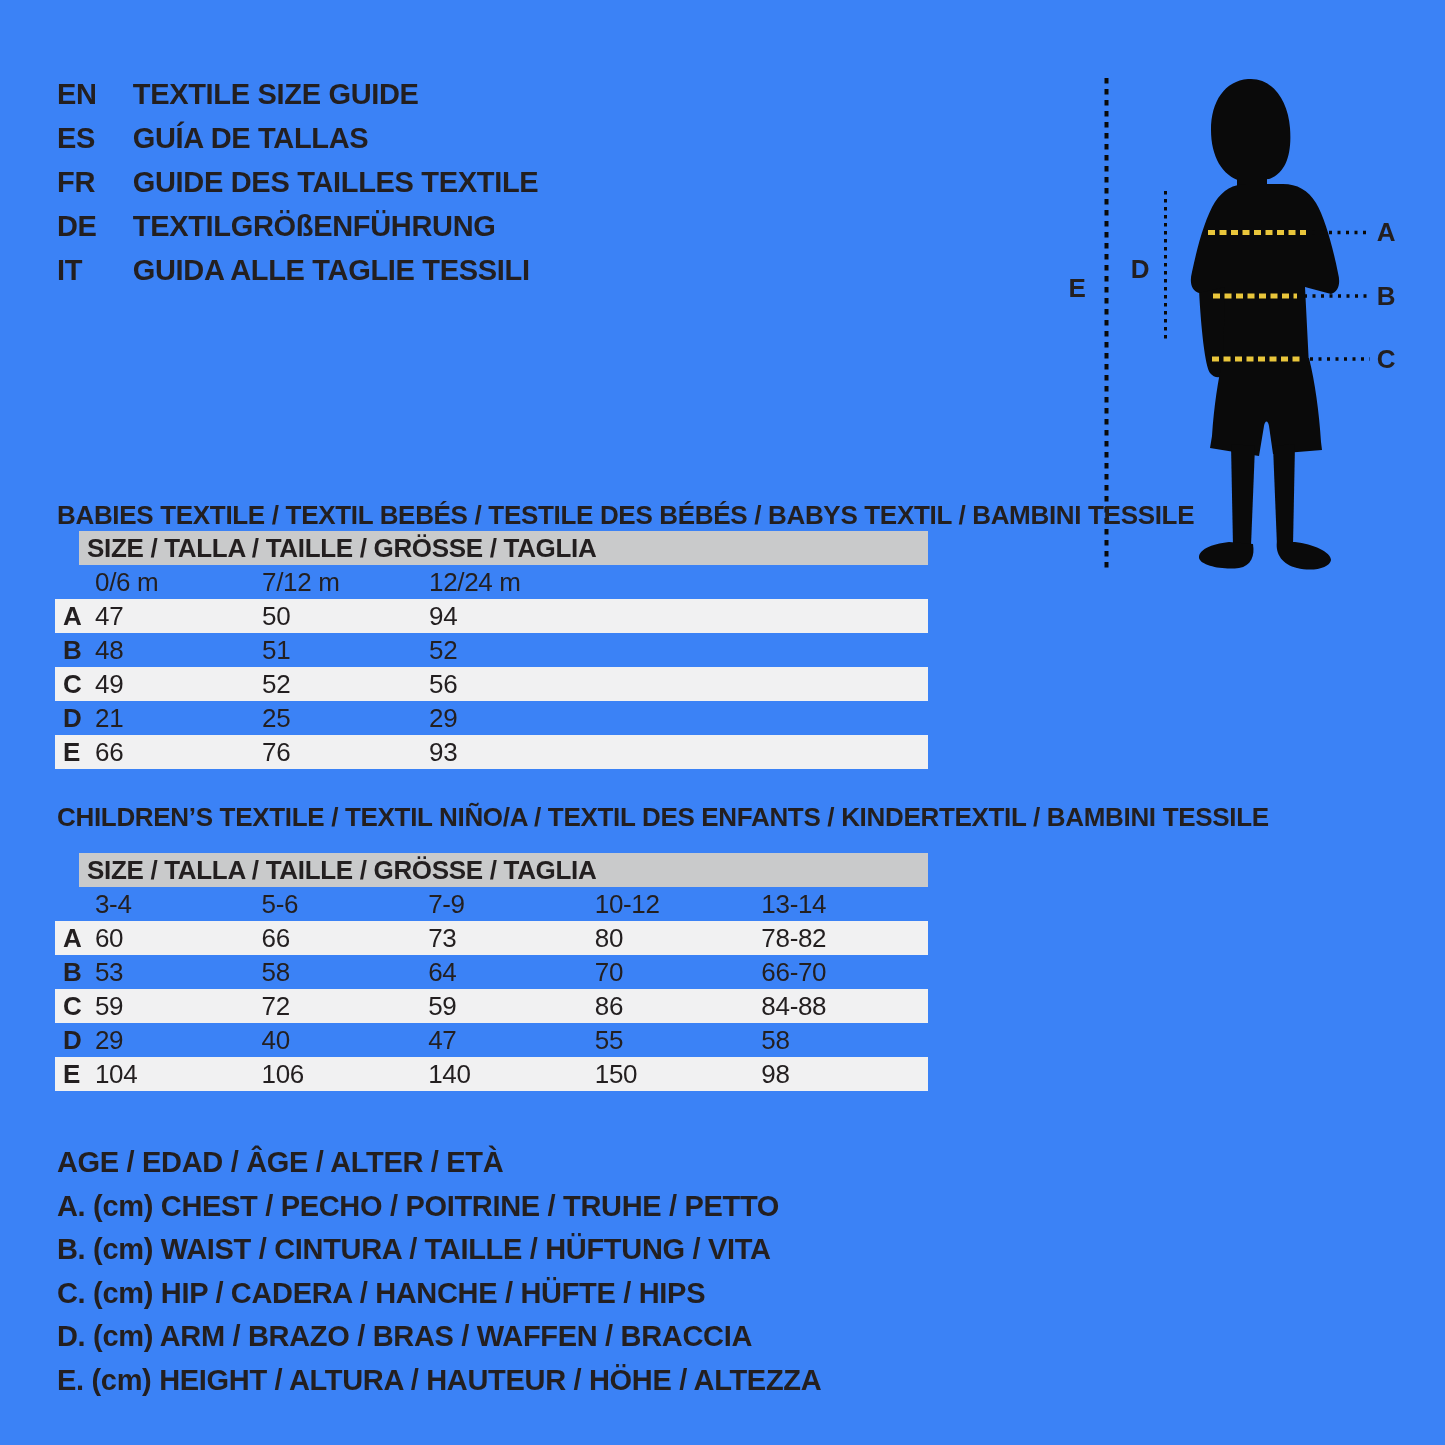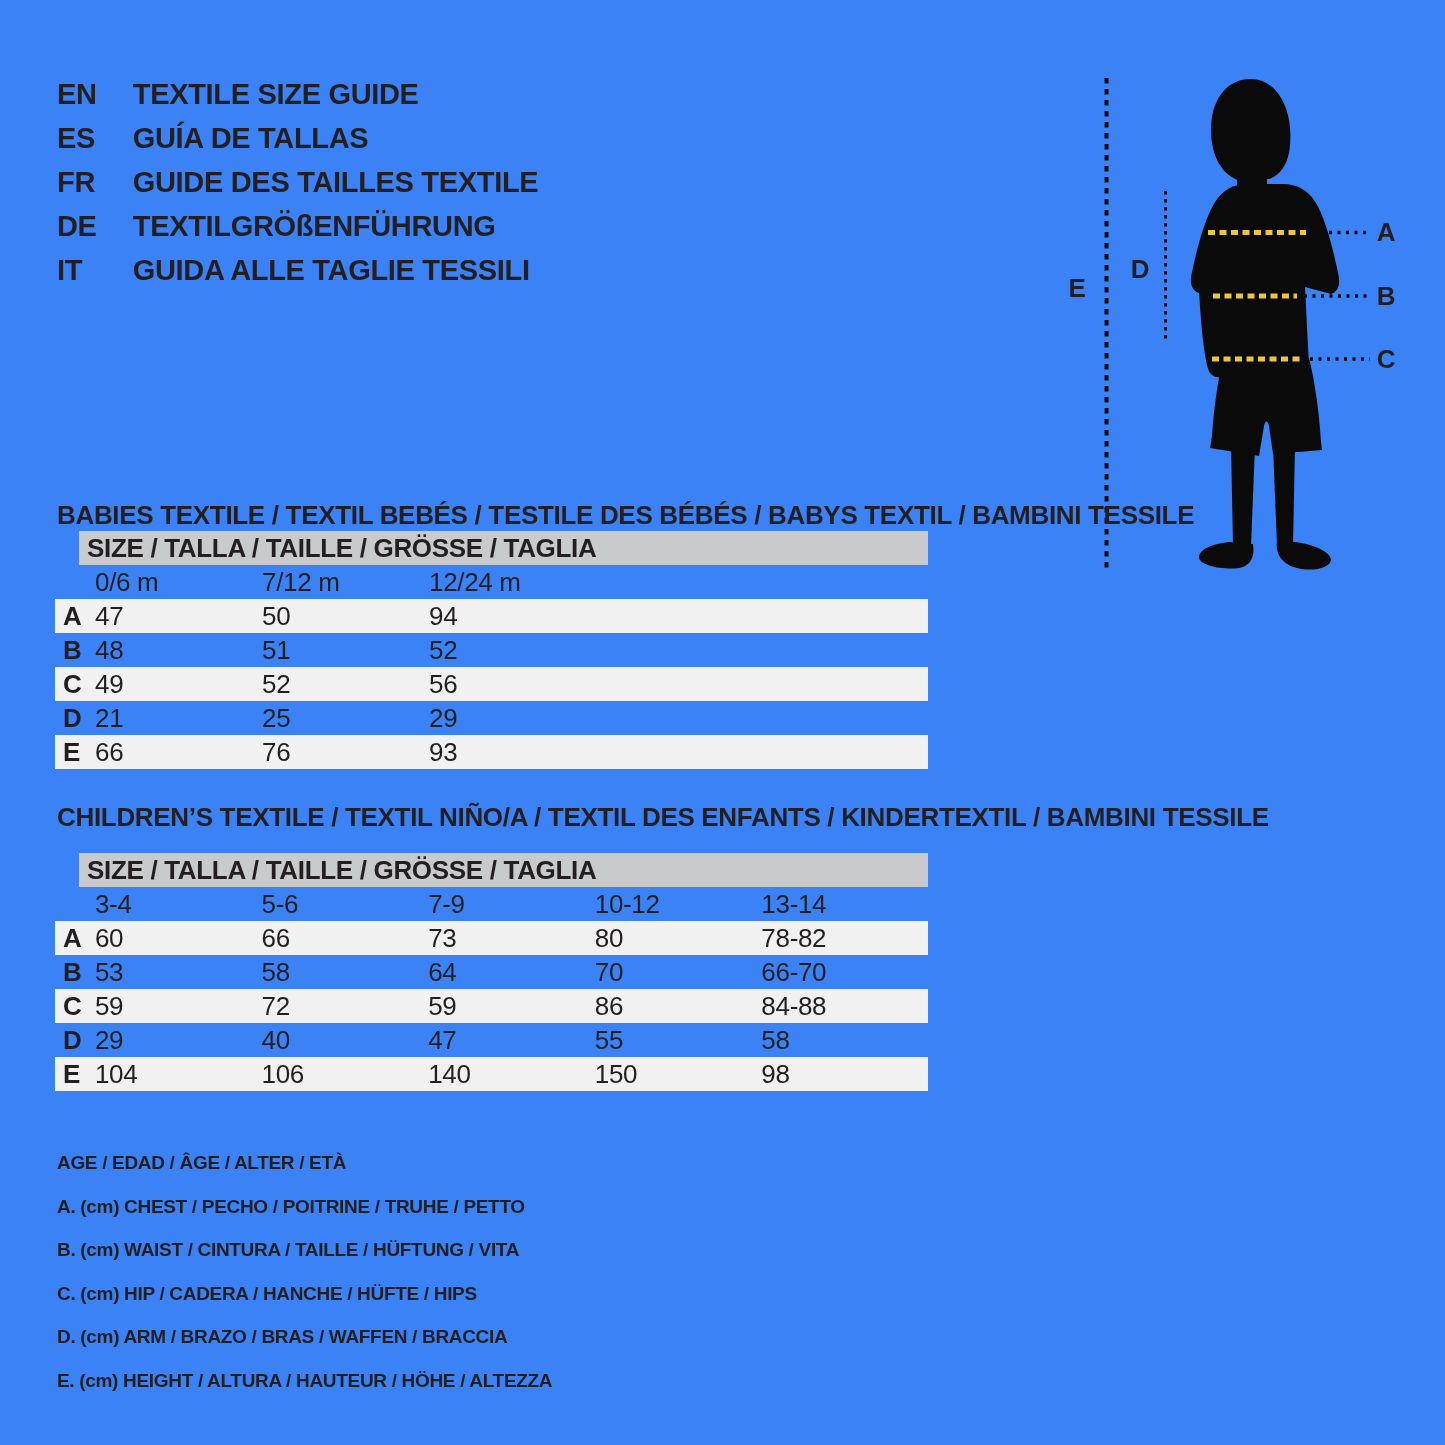--- a/index.html
+++ b/index.html
@@ -24,21 +24,21 @@
   #babies-table{top:531px;}
   #children-table{top:853px;}
   .size-header{height:34px; line-height:34px; background:var(--hdrbg); padding-left:8px;
     font-size:26px; font-weight:700; white-space:nowrap;margin-left:24px;}
   .trow{display:flex; height:34px; line-height:34px; font-size:26px;}
   .trow .letter{width:40px; padding-left:8px; font-weight:700; box-sizing:border-box;}
   .trow .val{width:167px; text-align:left;}
   .rows .trow:nth-child(odd){background:var(--rowalt);}
   
   .legend{position:absolute; left:57px; top:1141px;}
-  .legend-line{height:43.5px; line-height:43.5px; font-size:19px; font-weight:700; white-space:nowrap;}
+  .legend-line{height:43.5px; line-height:43.5px; font-size:29px; font-weight:700; white-space:nowrap;}
   
   .fig-svg{position:absolute; left:1185px; top:76px; width:160px; height:500px;}
   .lines-svg{position:absolute; left:1050px; top:70px; width:395px; height:520px;}
   .sil{fill:var(--sil);}
   .yline{stroke:var(--accent); stroke-width:5; stroke-dasharray:7 4.5;}
   .bdots{stroke:var(--sil); stroke-width:3.5; stroke-dasharray:3 5.5;}
   .evline{stroke:var(--sil); stroke-width:4; stroke-dasharray:5.5 5.5;}
   .dvline{stroke:var(--sil); stroke-width:3; stroke-dasharray:3.5 4.5;}
   .fig-label{position:absolute; width:28px; height:30px; line-height:30px; text-align:center;
     font-size:26px; font-weight:700;}

